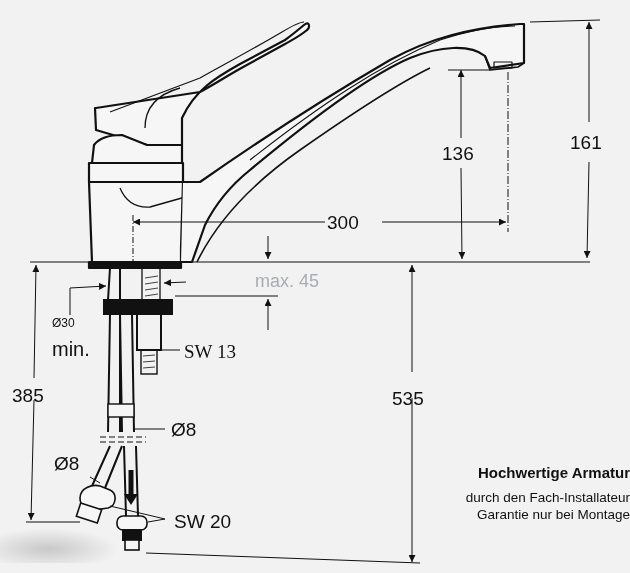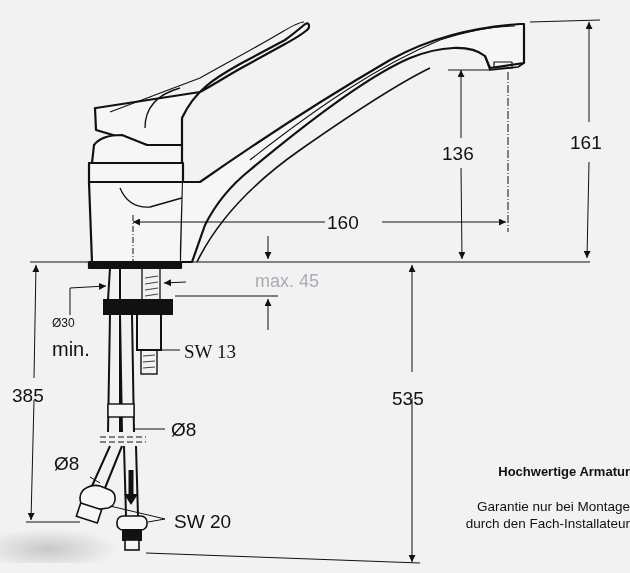--- a/index.html
+++ b/index.html
@@ -9,21 +9,21 @@
     font-family: "Liberation Sans", sans-serif;
     position: relative;
   }
   #stage { position: absolute; left: 0; top: 0; width: 630px; height: 573px; }
   .lbl {
     position: absolute; font-family: "Liberation Sans", sans-serif;
     color: #111; font-size: 19px; line-height: 1; white-space: nowrap;
   }
   .lbl.gray { color: #a9acb3; margin-left: 33px; }
   .note { position: absolute; right: 0; top: 464px; text-align: right; font-family: "Liberation Sans", sans-serif; color: #111; white-space: nowrap; }
-  .note .h { font-weight: bold; font-size: 13px; display: block; margin-bottom: 19px; }
+  .note .h { font-weight: bold; font-size: 15px; display: block; margin-bottom: 8px; }
   .note .t { font-size: 13.5px; display: block; line-height: 17px; }
   .shadow {
     position: absolute; left: 0; top: 528px; width: 120px; height: 35px;
     background: radial-gradient(ellipse at 40% 60%, rgba(190,190,190,0.8), rgba(242,242,242,0) 70%);
   }
 </style>
 </head>
 <body>
 
 <div id="stage">
@@ -119,31 +119,31 @@
       <line x1="146" y1="553" x2="420" y2="563"></line>
 
       <line x1="160" y1="350" x2="180" y2="350"></line>
       <line x1="133" y1="429" x2="165" y2="429"></line>
       <line x1="90" y1="477" x2="100" y2="483"></line>
       <line x1="110" y1="506" x2="165" y2="519"></line>
       <line x1="148" y1="522" x2="165" y2="519"></line>
     </g>
   </svg>
 
-  <span class="lbl" style="left:327px;top:213px;">160</span>
+  <span class="lbl" style="left:327px;top:213px;">300</span>
   <span class="lbl" style="left:442px;top:144px;">136</span>
   <span class="lbl" style="left:570px;top:133px;">161</span>
   <span class="lbl gray" style="left:222px;top:272px;font-size:18px;">max. 45</span>
   <span class="lbl" style="left:52px;top:317px;font-size:12px;">Ø30</span>
   <span class="lbl" style="left:52px;top:339px;font-size:20px;">min.</span>
   <span class="lbl" style="left:184px;top:342px;font-family:Liberation Serif, serif;">SW 13</span>
   <span class="lbl" style="left:12px;top:386px;">385</span>
   <span class="lbl" style="left:392px;top:389px;">535</span>
   <span class="lbl" style="left:171px;top:420px;">Ø8</span>
   <span class="lbl" style="left:54px;top:454px;">Ø8</span>
   <span class="lbl" style="left:174px;top:512px;">SW 20</span>
 
   <div class="note">
     <span class="h">Hochwertige Armatur</span>
+    <span class="t">durch den Fach-Installateur</span>
     <span class="t">Garantie nur bei Montage</span>
-    <span class="t">durch den Fach-Installateur</span>
   </div>
 </div>
 
 </body></html>

